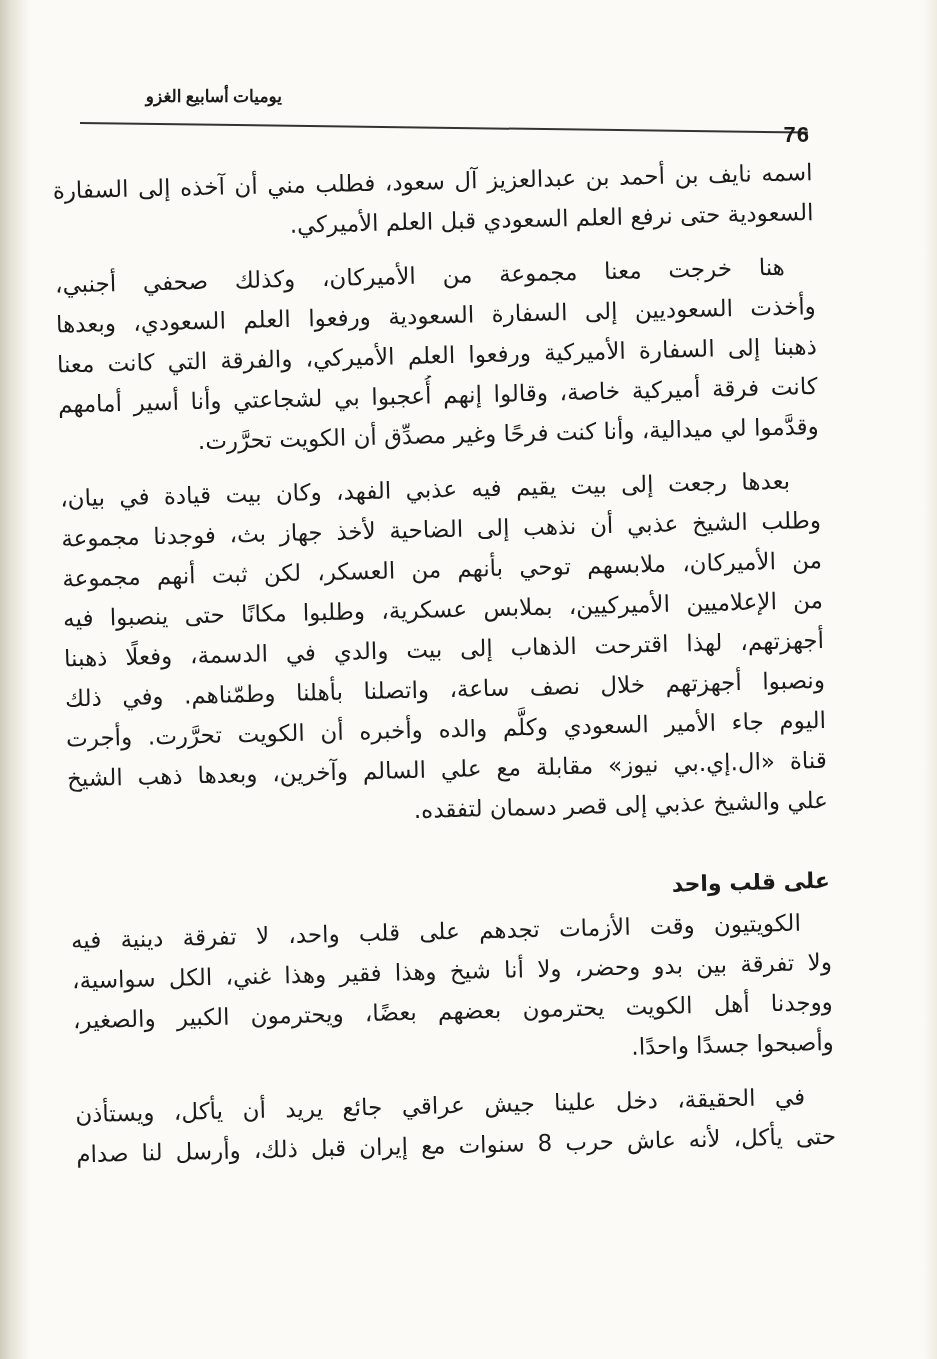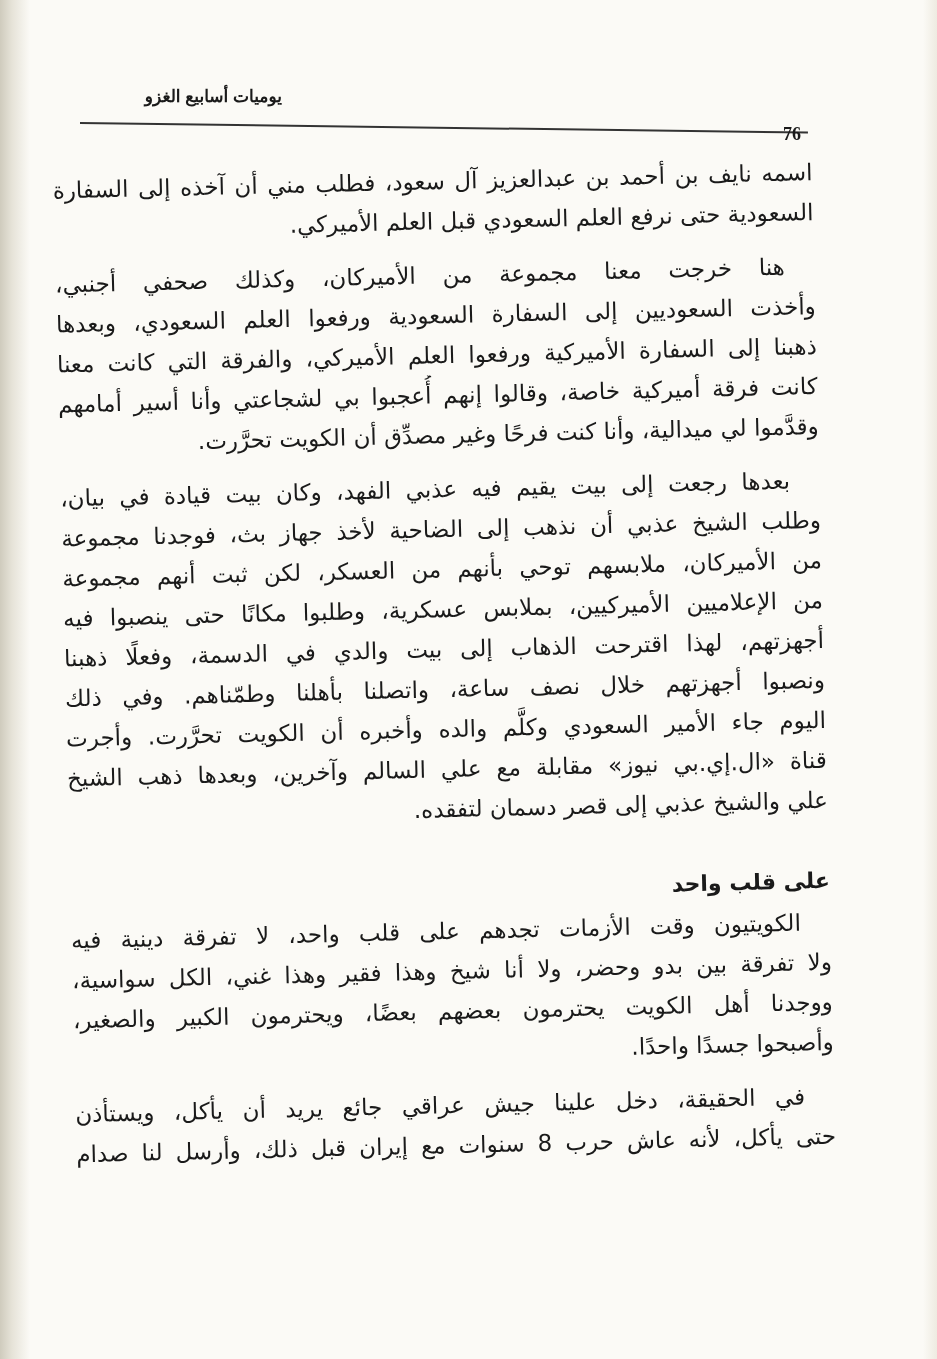--- a/index.html
+++ b/index.html
@@ -13,29 +13,29 @@
     position: absolute; left: 0; top: 0; width: 30px; height: 1359px;
     background: linear-gradient(to right, #cfcbbd 0%, #e6e3d8 40%, rgba(251,250,246,0) 100%);
   }
   .page-shadow-right {
     position: absolute; right: 0; top: 0; width: 14px; height: 1359px;
     background: linear-gradient(to left, #eeebe1 0%, rgba(251,250,246,0) 100%);
   }
   .running-head {
     position: absolute; left: 82px; top: 86px; width: 200px;
     direction: rtl; text-align: right;
-    font-family: Liberation Sans, sans-serif; font-weight: bold; font-size: 17px;
+    font-family: Liberation Serif, serif; font-weight: bold; font-size: 17px;
   }
   .header-rule {
     position: absolute; left: 80px; top: 122px; width: 728px; height: 2px;
     background: #333; transform: rotate(0.75deg); transform-origin: left center;
   }
   .page-number {
     position: absolute; left: 783px; top: 124px;
-    font-family: Liberation Serif, serif; font-weight: bold; font-size: 18px;
+    font-family: Liberation Mono, monospace; font-weight: bold; font-size: 22px;
   }
   .body-text {
     position: absolute; left: 52px; top: 152px; width: 760px;
     direction: rtl; text-align: justify;
     font-family: "DejaVu Sans", sans-serif; font-size: 23px;
     transform: rotate(-1.4deg); transform-origin: right top;
   }
   .line { display: block; height: 40px; line-height: 40px; white-space: nowrap; overflow: hidden; text-align: justify; text-align-last: justify; }
   .line.last { text-align-last: right; }
   .line.indent { padding-right: 30px; }

